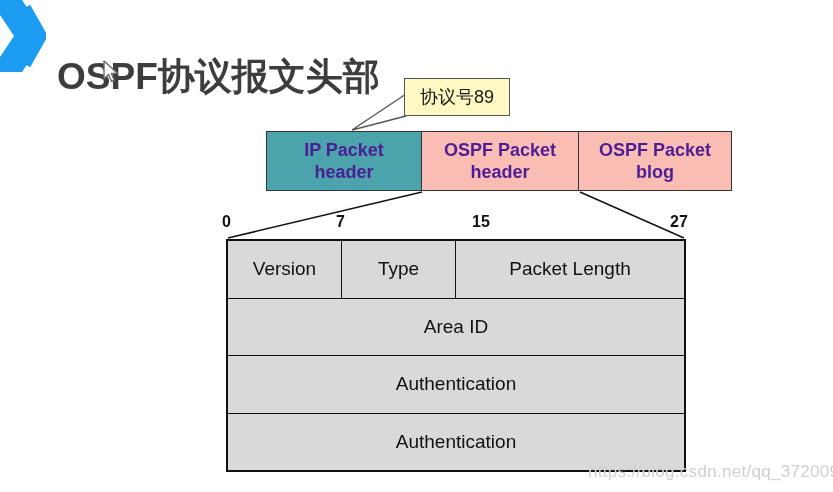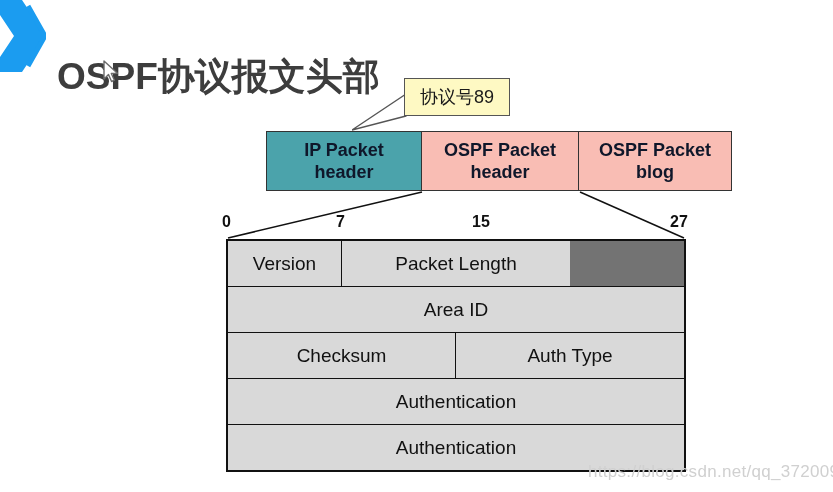--- a/index.html
+++ b/index.html
@@ -89,21 +89,21 @@
     border: 1.6px solid #333333;
   }
   .strip-cell {
     box-sizing: border-box;
     display: flex;
     flex-direction: column;
     align-items: center;
     justify-content: center;
     font-size: 18px;
     font-weight: bold;
-    color: #0f172a;
+    color: #4c1d95;
     line-height: 22px;
     text-align: center;
   }
   #strip-cell-ip {
     width: 155px;
     background: #4ba3ab;
     border-right: 1.6px solid #333333;
   }
   #strip-cell-ospf-header {
     width: 157px;
@@ -140,21 +140,21 @@
 
   
   #field-table {
     position: absolute;
     left: 226px;
     top: 239px;
     width: 460px;
     height: 233px;
     border: 2.4px solid #111111;
     box-sizing: border-box;
-    background: #737373;
+    background: #0f172a;
     display: flex;
     flex-direction: column;
   }
   .field-row {
     display: flex;
     flex: 1;
     border-bottom: 1.6px solid #111111;
     box-sizing: border-box;
   }
   .field-row:last-child { border-bottom: none; }
@@ -231,32 +231,29 @@
 
   <div class="bit-tick" id="bit-tick-0">0</div>
   <div class="bit-tick" id="bit-tick-7">7</div>
   <div class="bit-tick" id="bit-tick-15">15</div>
   <div class="bit-tick" id="bit-tick-31">27</div>
 
   <div id="field-table">
 
     <div class="field-row">
       <div class="field-cell w25">Version</div>
+      <div class="field-cell w25">Type</div>
       <div class="field-cell w50">Packet Length</div>
     </div>
 
 
     <div class="field-row">
       <div class="field-cell wfull">Area ID</div>
     </div>
 
-    <div class="field-row">
-      <div class="field-cell w50">Checksum</div>
-      <div class="field-cell w50">Auth Type</div>
-    </div>
 
     <div class="field-row">
       <div class="field-cell wfull">Authentication</div>
     </div>
 
     <div class="field-row">
       <div class="field-cell wfull">Authentication</div>
     </div>
 
   </div>

